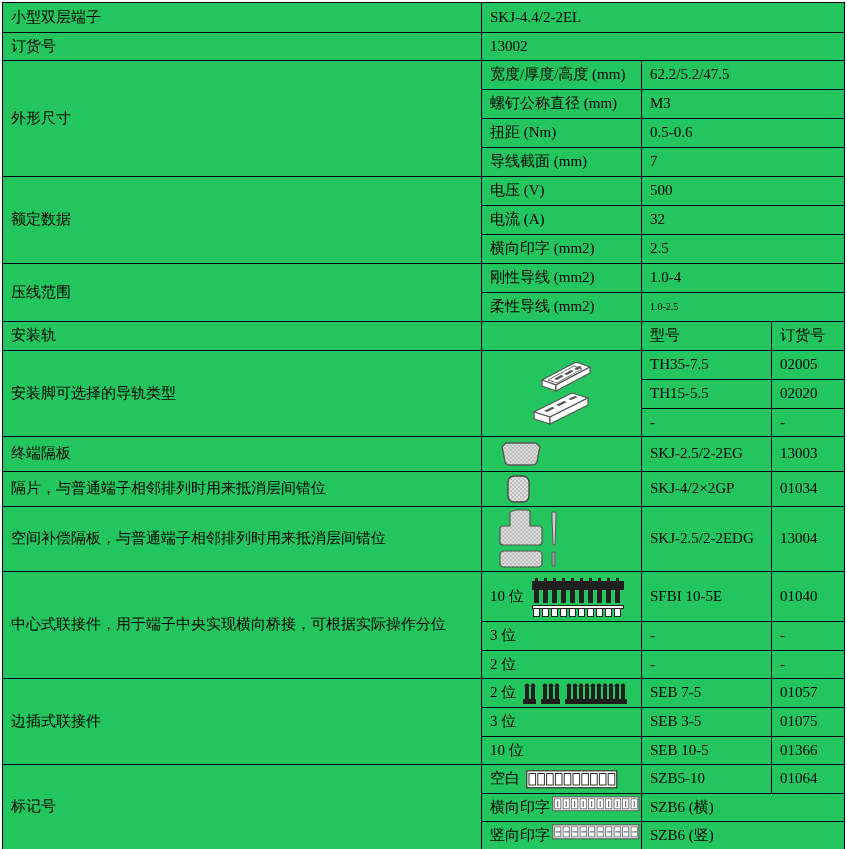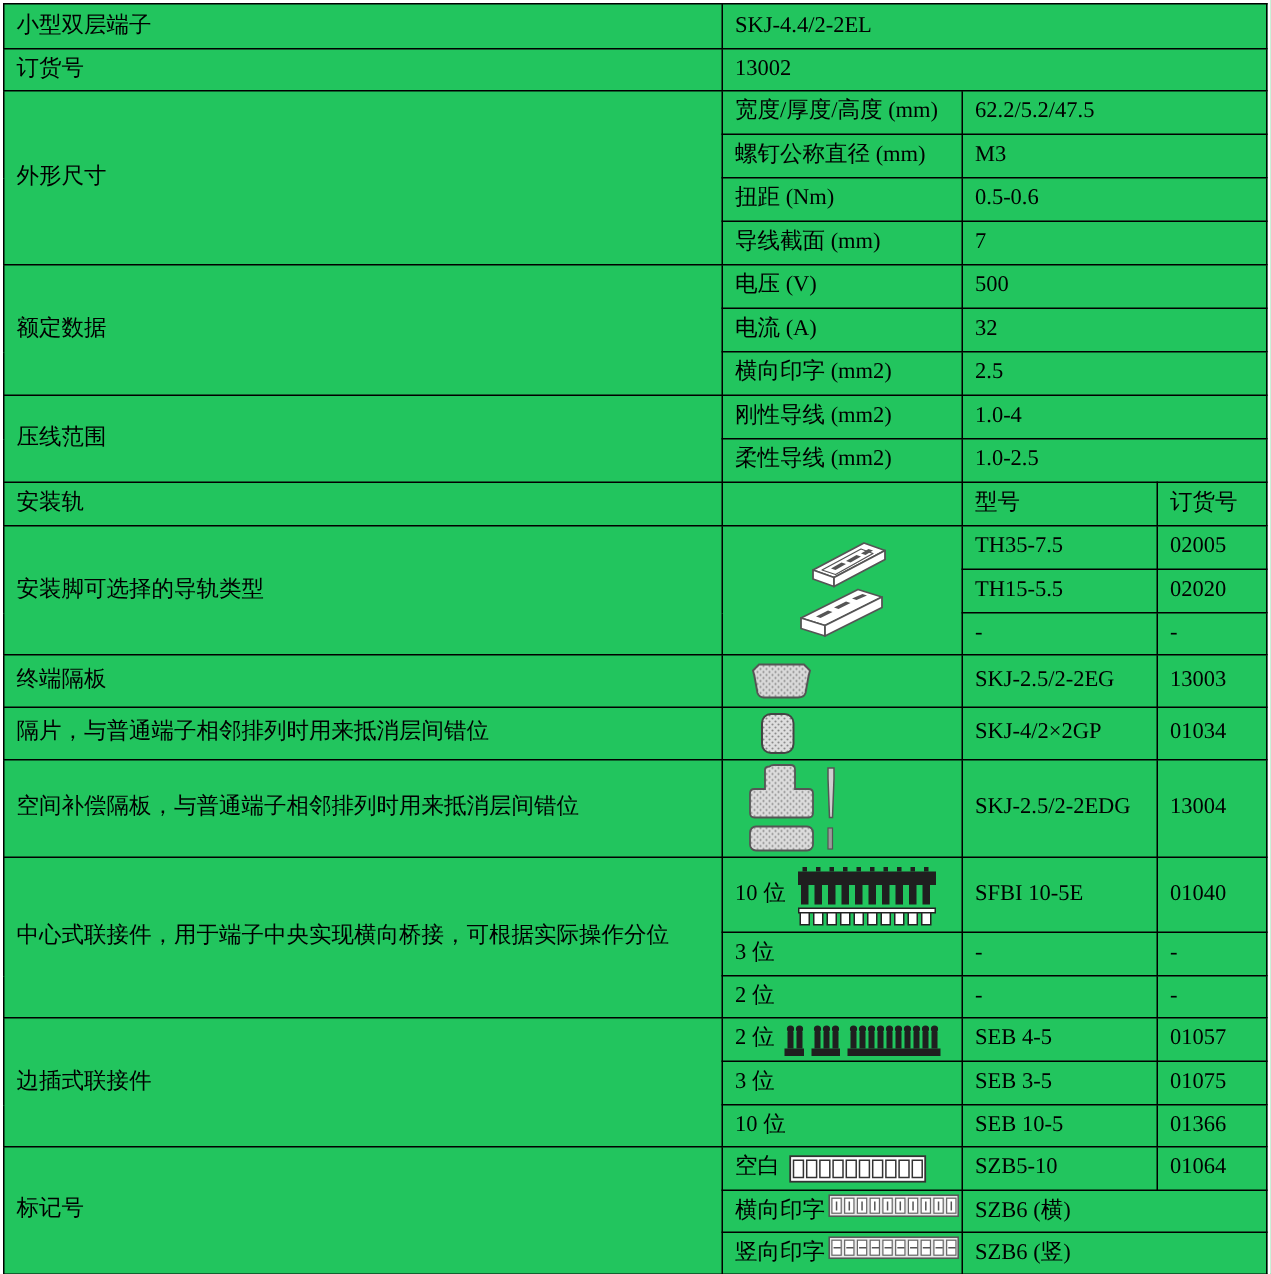--- a/index.html
+++ b/index.html
@@ -3,21 +3,21 @@
 <meta charset="utf-8">
 <style>
   html,body{margin:0;padding:0;background:#ffffff;}
   body{width:847px;height:849px;overflow:hidden;
        font-family:"Liberation Serif","DejaVu Serif",serif;color:#000;}
   .wrap{position:absolute;left:2px;top:2px;}
   table{border-collapse:collapse;table-layout:fixed;width:842px;background:#22c55e;}
   td{border:1px solid #000;padding:0 8px;font-size:15px;line-height:1.15;
      vertical-align:middle;overflow:hidden;white-space:nowrap;}
   col.c1{width:479px}col.c2{width:160px}col.c3{width:130px}col.c4{width:73px}
-  .small-val{font-size:15px;}
+  .small-val{font-size:10px;}
   .iconcell{padding:2px 4px 2px 16px;}
   .center-icon{text-align:center;padding:2px;}
   .inlineflex{display:flex;align-items:center;gap:6px;}
   .inlineflex svg{flex:0 0 auto;}
   svg{display:block;}
   .inline-svg{display:inline-block;vertical-align:middle;}
 </style>
 </head>
 <body>
 
@@ -279,21 +279,21 @@
                   <rect x="87" y="7" width="4" height="11"></rect>
           <circle cx="95" cy="5" r="2.4"></circle>
                   <rect x="93" y="7" width="4" height="11"></rect>
           <circle cx="101" cy="5" r="2.4"></circle>
                   <rect x="99" y="7" width="4" height="11"></rect>
           <rect x="43" y="18" width="62" height="5"></rect>
         </g>
       </svg>
     </div>
   </td>
-  <td>SEB 4-5</td>
+  <td>SEB 7-5</td>
   <td>01057</td>
 </tr>
 <tr style="height:29px">
   <td>3 位</td>
   <td>SEB 3-5</td>
   <td>01075</td>
 </tr>
 <tr style="height:28px">
   <td>10 位</td>
   <td>SEB 10-5</td>

